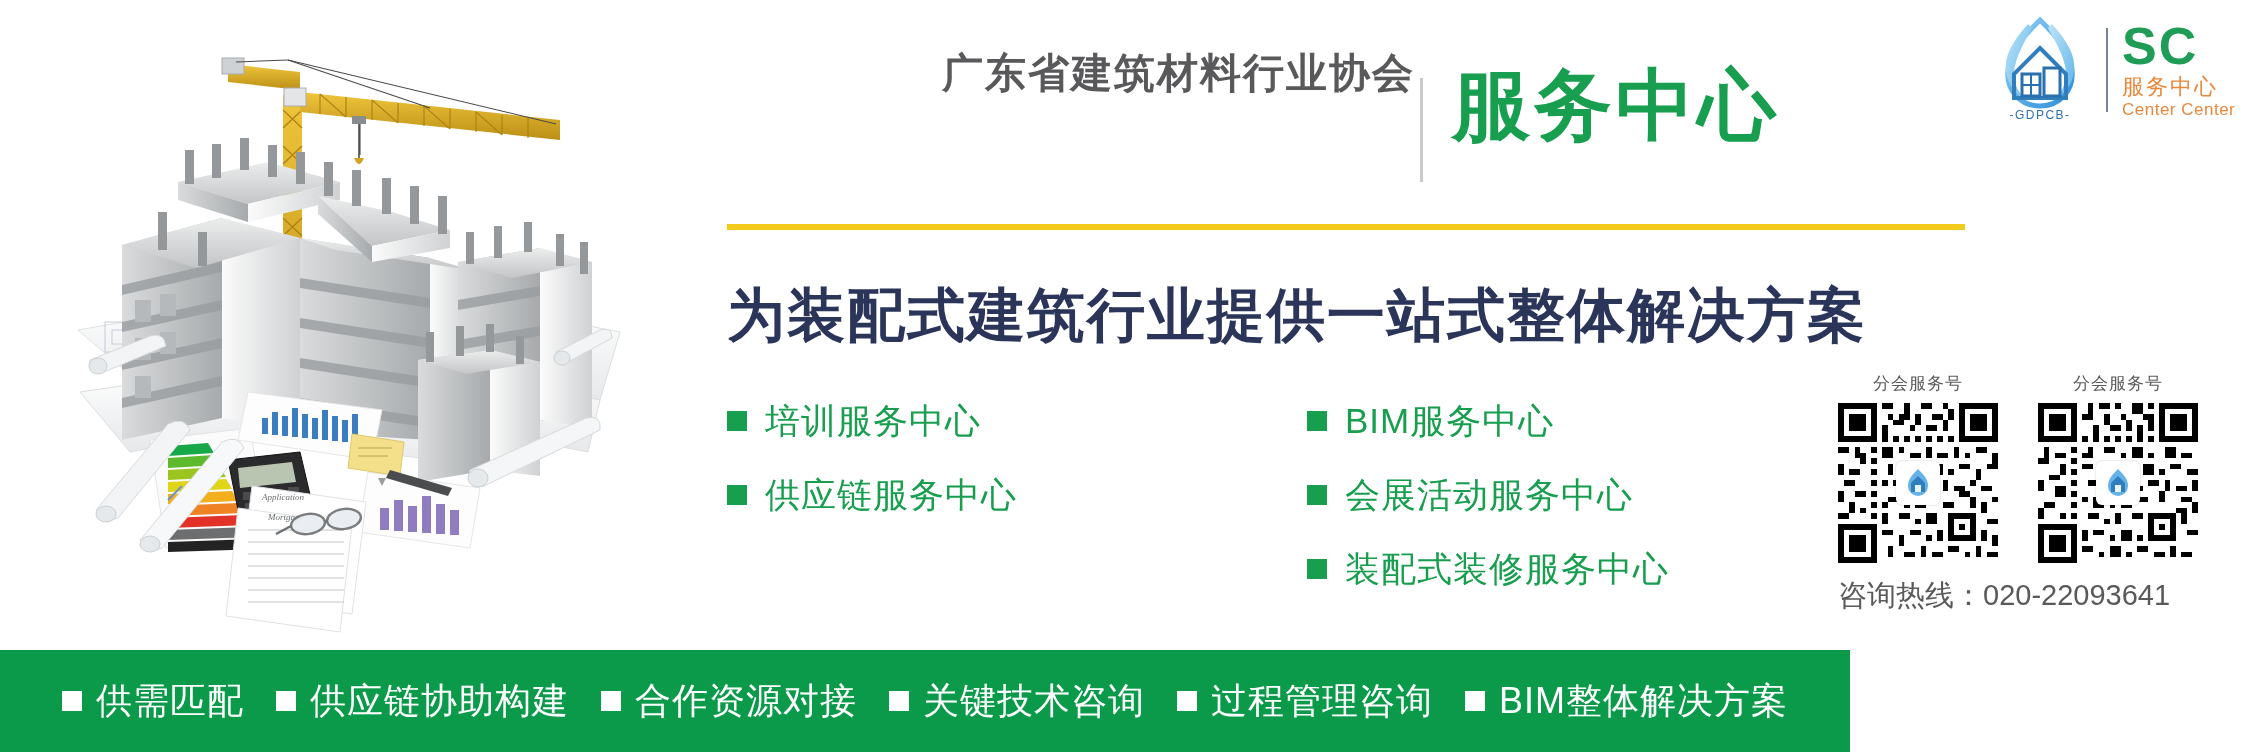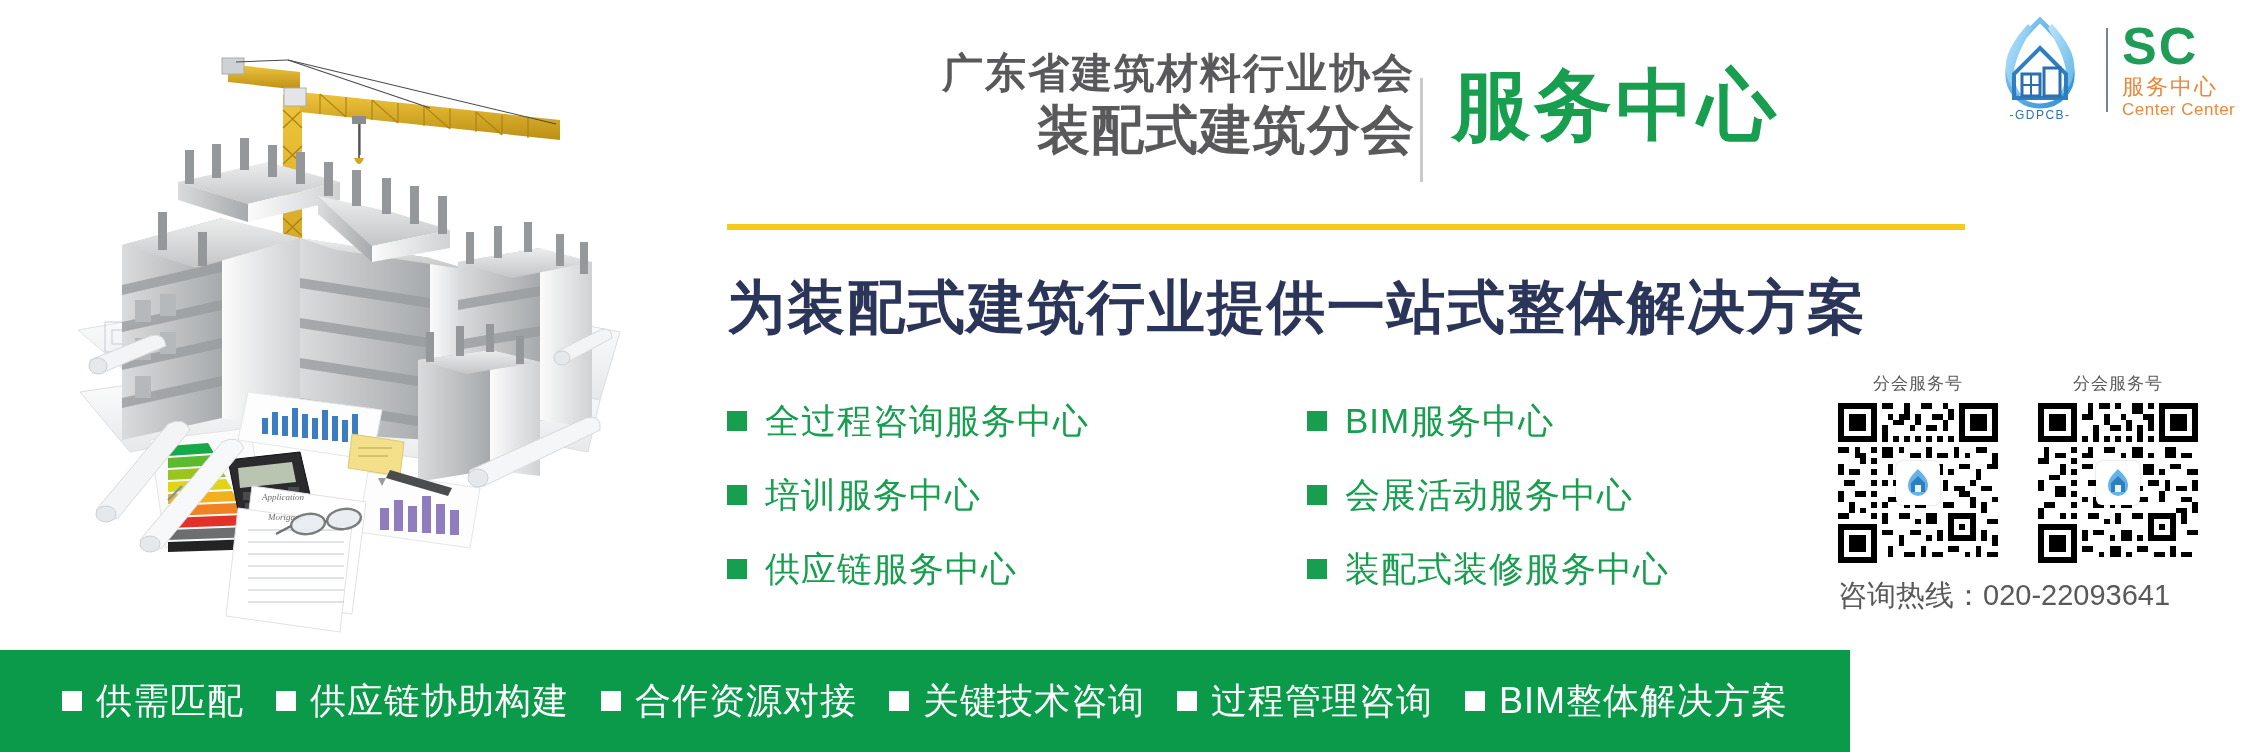--- a/index.html
+++ b/index.html
@@ -58,21 +58,21 @@
 
   
   #gold-rule {
     position:absolute; left:727px; top:224px;
     width:1238px; height:6px;
     background:#f4ca1c;
   }
 
   
   #tagline {
-    position:absolute; left:727px; top:272px;
+    position:absolute; left:727px; top:280px;
     width:1240px;
     color:#2b3559;
     font-weight:bold;
     font-size:58px;
     line-height:70px;
     letter-spacing:2px;
     white-space:nowrap;
   }
 
   
@@ -452,37 +452,32 @@
         <g>
           <path d="M556,352 L600,330 q12,-4 12,8 L568,362 q-14,4 -12,-10 z" fill="#f2f4f6" stroke="#d6d9db"></path>
           <ellipse cx="562" cy="358" rx="8" ry="7" fill="#e6e9ec" stroke="#cdd0d3"></ellipse>
         </g>
       </g>
     </svg>
   </div>
 
   <div id="assoc-name">
     <div class="assoc-line">广东省建筑材料行业协会</div>
-    <div class="assoc-line big">装配式建筑分会</div>
   </div>
 
   <div id="header-divider"></div>
 
   <div id="service-center-title">服务中心</div>
 
   <div id="gold-rule"></div>
 
   <div id="tagline">为装配式建筑行业提供一站式整体解决方案</div>
 
   <div id="service-lists">
     <div class="service-col left">
-      <div class="service-item">
-        <span class="sq-bullet"></span>
-        <span class="service-label">全过程咨询服务中心</span>
-      </div>
       <div class="service-item">
         <span class="sq-bullet"></span>
         <span class="service-label">培训服务中心</span>
       </div>
       <div class="service-item">
         <span class="sq-bullet"></span>
         <span class="service-label">供应链服务中心</span>
       </div>
     </div>
     <div class="service-col right">

